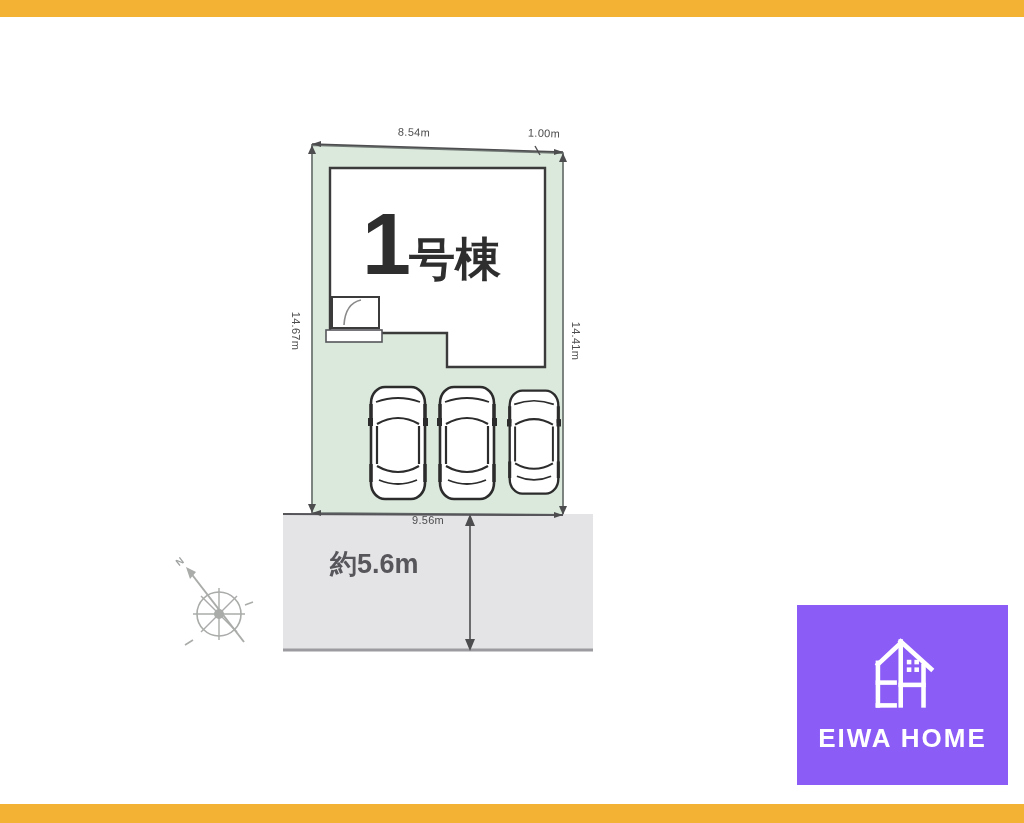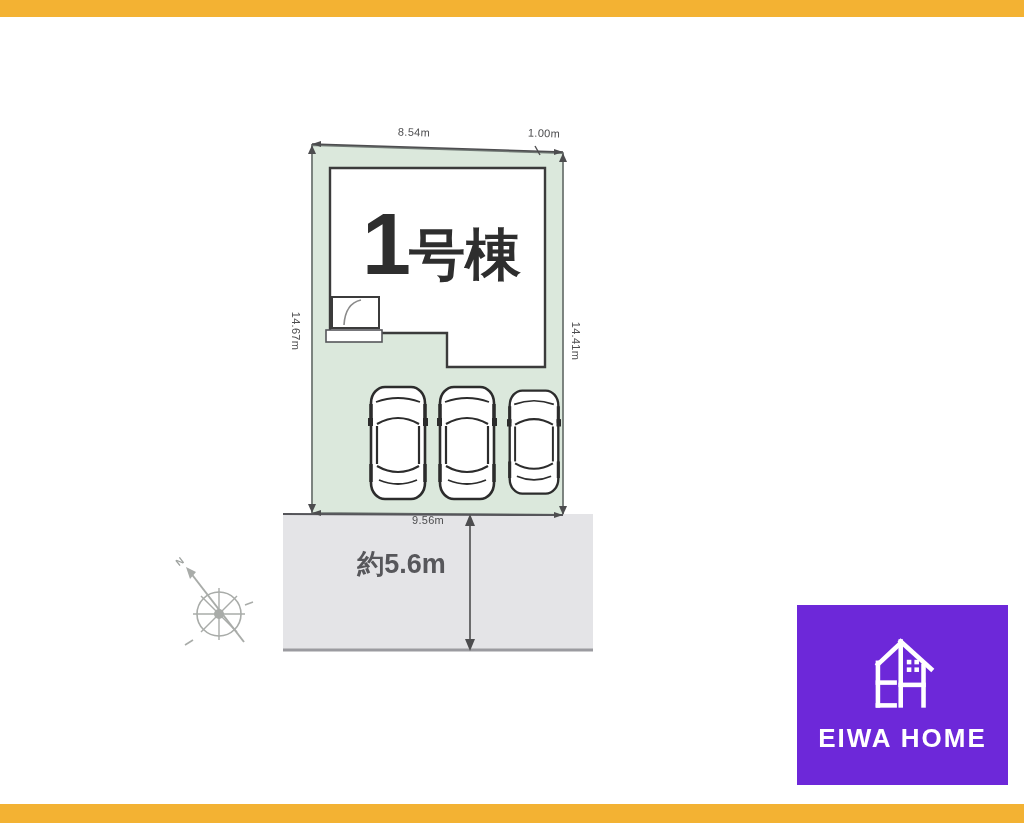--- a/index.html
+++ b/index.html
@@ -23,35 +23,35 @@
   #dim-left{left:272px;top:325px;transform:rotate(90deg);transform-origin:center;width:48px;text-align:center;}
   #dim-right{left:552px;top:335px;transform:rotate(90deg);transform-origin:center;width:48px;text-align:center;}
   #dim-bottom{left:412px;top:514px;text-align:center;}
 
   #building-label{
     position:absolute;left:362px;top:200px;width:180px;
     display:flex;align-items:center;justify-content:flex-start;
     color:#2e2e2e;
   }
   #building-label .num{font-size:88px;font-weight:600;line-height:1;letter-spacing:-2px;}
-  #building-label .suffix{font-size:56px;font-weight:700;line-height:1;margin-top:30px;font-family:Liberation Mono, monospace;}
+  #building-label .suffix{font-size:46px;font-weight:700;line-height:1;margin-top:30px;}
 
   #road-label{
-    position:absolute;left:314px;top:548px;width:175px;text-align:center;
+    position:absolute;left:330px;top:548px;width:175px;
     color:#57575b;font-size:27px;font-weight:600;line-height:1.25;
   }
 
   #north-label{
     position:absolute;left:176px;top:556px;font-size:10px;color:#9fa3a0;
     transform:rotate(-38deg);font-weight:700;
   }
 
   #logo{
     position:absolute;left:797px;top:605px;width:211px;height:180px;
-    background:#6d28d9;display:flex;flex-direction:column;
+    background:#8b5cf6;display:flex;flex-direction:column;
     align-items:center;justify-content:center;
   }
   #logo-text{
     color:#ffffff;font-size:26px;font-weight:700;letter-spacing:2px;
     margin-top:10px;white-space:nowrap;
   }
 </style>
 </head>
 <body>
 

